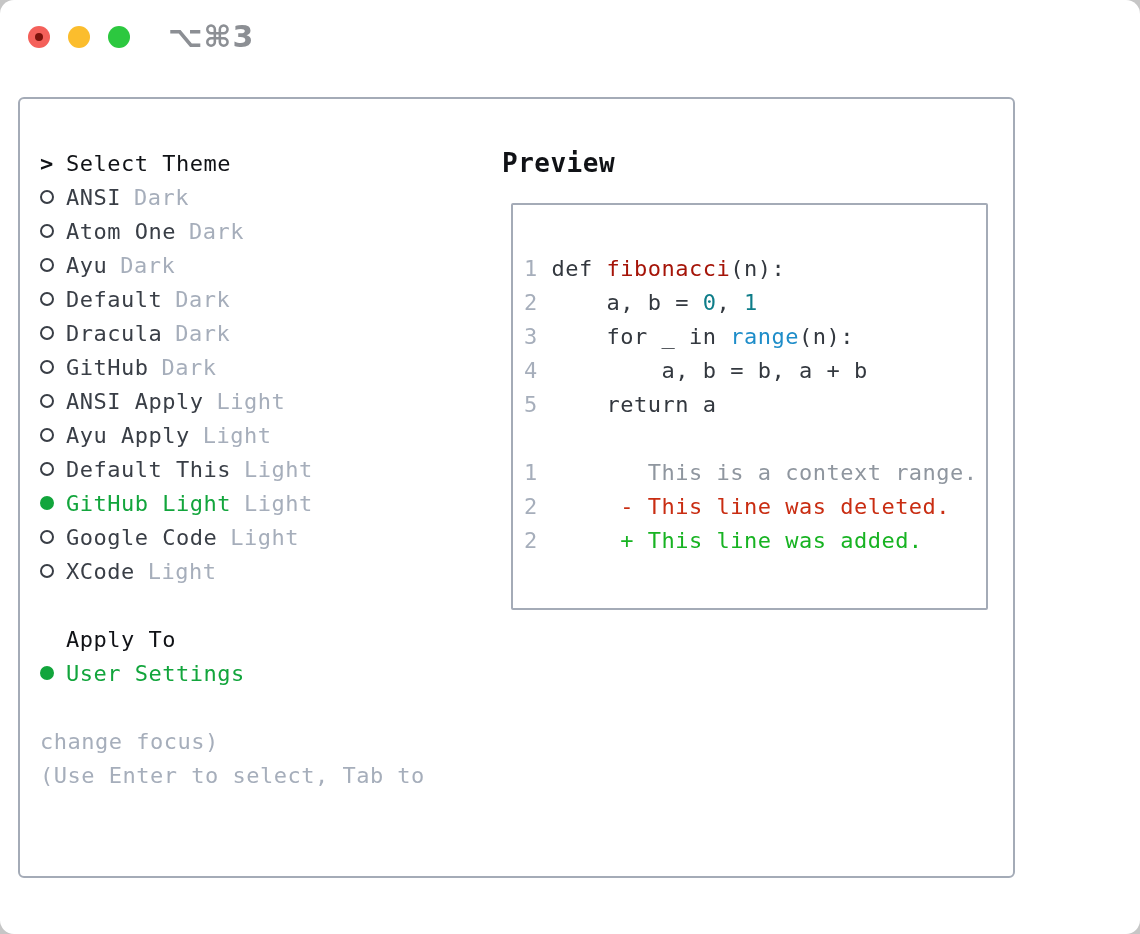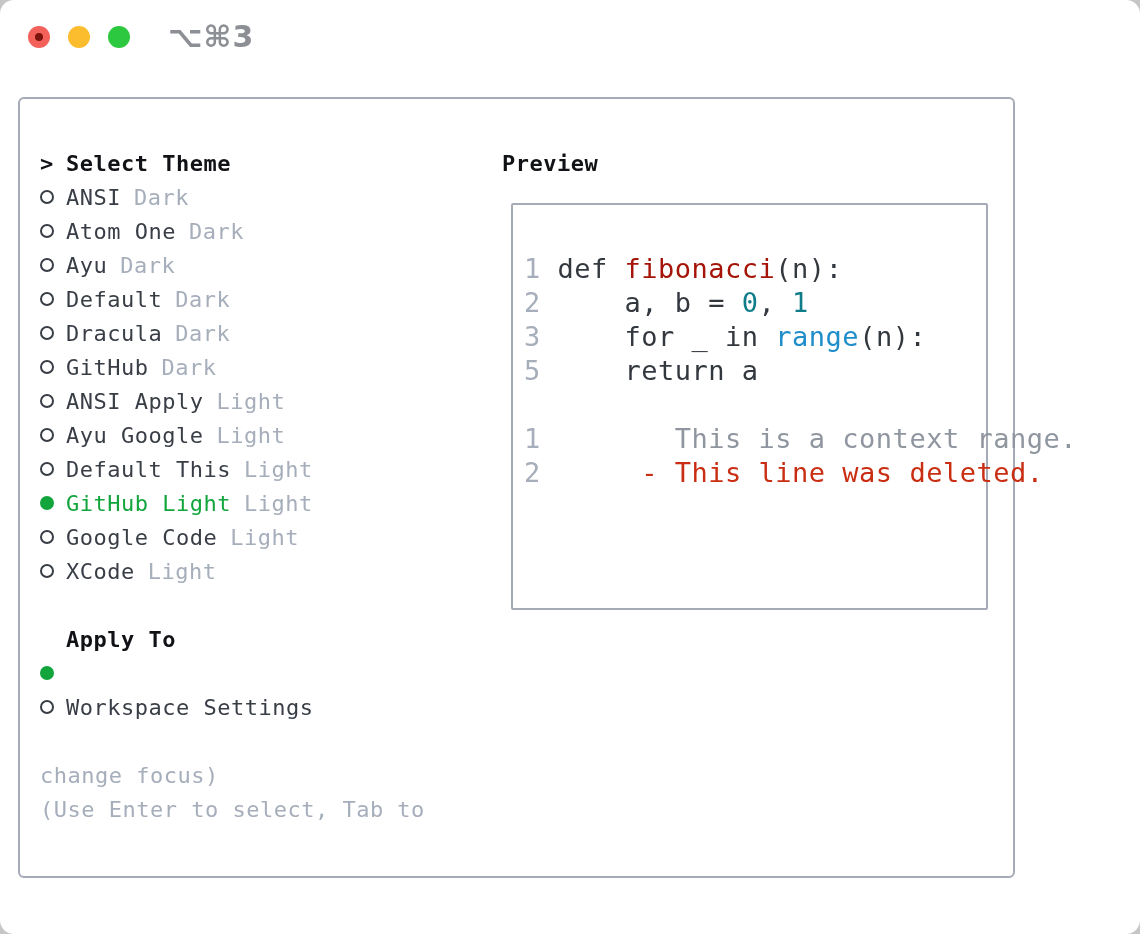--- a/index.html
+++ b/index.html
@@ -28,40 +28,40 @@
   .panel {
     position:absolute; left:18px; top:97px; width:997px; height:781px;
     background:#ffffff; border:2px solid var(--panel_border); border-radius:6px;
   }
 
   .left-col { position:absolute; left:20px; top:47px; }
   .row { height:34px; display:flex; align-items:center; white-space:pre;
          font-size:22px; letter-spacing:0.5px; }
   .slot { display:inline-flex; width:26px; align-items:center; }
   .cursor { color:var(--text_black); font-weight:bold; }
-  .hdr { color:var(--text_black); font-weight:bold; }
+  .hdr { color:var(--text_black); font-weight:normal; }
   .radio { width:14px; height:14px; border-radius:50%;
            border:2px solid var(--text_dark); background:transparent; }
   .theme-row .t-name { color:var(--text_dark); }
   .theme-row .t-tag  { color:var(--muted); margin-left:13px; }
   .theme-row.selected .t-name { color:var(--green); }
   .theme-row.selected .radio  { background:var(--green); border-color:var(--green); }
   .spacer { height:34px; }
   .hint { color:var(--hint); }
 
   
   .preview-title { position:absolute; left:482px; top:47px; height:34px;
                    display:flex; align-items:center;
-                   font-size:22px; font-weight:bold; color:var(--text_black);
+                   font-size:26px; font-weight:bold; color:var(--text_black);
                    letter-spacing:0.5px; }
   .preview-box { position:absolute; left:491px; top:104px; width:477px; height:407px;
                  border:2px solid var(--panel_border); border-radius:2px; background:#fff; }
   .code { padding:47px 0 0 11px; }
   .code-line { height:34px; line-height:34px; white-space:pre;
-               font-size:27px; letter-spacing:0.5px;
+               font-size:22px; letter-spacing:0.5px;
                font-family:"DejaVu Sans Mono", monospace; }
   .tok-ln      { color:var(--line_number); }
   .tok-code    { color:var(--code_default); }
   .tok-func    { color:var(--func_red); }
   .tok-num     { color:var(--num_teal); }
   .tok-builtin { color:var(--builtin_blue); }
   .tok-ctx     { color:var(--ctx_gray); }
   .tok-del     { color:var(--del_red);margin-top:28px; }
   .tok-add     { color:var(--add_green); }
 </style>
@@ -118,21 +118,21 @@
     <span class="t-name">GitHub</span>
     <span class="t-tag">Dark</span>
   </div>
           <div class="row theme-row">
     <span class="slot"><span class="radio"></span></span>
     <span class="t-name">ANSI Apply</span>
     <span class="t-tag">Light</span>
   </div>
           <div class="row theme-row">
     <span class="slot"><span class="radio"></span></span>
-    <span class="t-name">Ayu Google</span>
+    <span class="t-name">Ayu Apply</span>
     <span class="t-tag">Light</span>
   </div>
           <div class="row theme-row">
     <span class="slot"><span class="radio"></span></span>
     <span class="t-name">Default This</span>
     <span class="t-tag">Light</span>
   </div>
           <div class="row theme-row selected">
     <span class="slot"><span class="radio"></span></span>
     <span class="t-name">GitHub Light</span>
@@ -153,43 +153,41 @@
       <div class="row spacer"></div>
 
       <div class="row">
         <span class="slot"></span>
         <span class="hdr">Apply To</span>
       </div>
 
       <div id="applyto">
           <div class="row theme-row selected">
     <span class="slot"><span class="radio"></span></span>
-    
-  </div>
-          <div class="row theme-row">
-    <span class="slot"><span class="radio"></span></span>
-    <span class="t-name">Workspace Settings</span>
+    <span class="t-name">User Settings</span>
     
   </div>
         </div>
 
       <div class="row spacer"></div>
 
       <div class="row hint">change focus)</div>
       <div class="row hint">(Use Enter to select, Tab to</div>
     </div>
 
     <div class="preview-title">Preview</div>
 
     <div class="preview-box">
       <div class="code" id="code">
           <div class="code-line"><span class="tok-ln">1 </span><span class="tok-code">def </span><span class="tok-func">fibonacci</span><span class="tok-code">(n):</span></div>
           <div class="code-line"><span class="tok-ln">2 </span><span class="tok-code">    a, b = </span><span class="tok-num">0</span><span class="tok-code">, </span><span class="tok-num">1</span></div>
           <div class="code-line"><span class="tok-ln">3 </span><span class="tok-code">    for _ in </span><span class="tok-builtin">range</span><span class="tok-code">(n):</span></div>
+          <div class="code-line"><span class="tok-ln">4 </span><span class="tok-code">        a, b = b, a + b</span></div>
           <div class="code-line"><span class="tok-ln">5 </span><span class="tok-code">    return a</span></div>
           <div class="code-line"></div>
           <div class="code-line"><span class="tok-ln">1 </span><span class="tok-ctx">       This is a context range.</span></div>
           <div class="code-line"><span class="tok-ln">2 </span><span class="tok-del">     - This line was deleted.</span></div>
+          <div class="code-line"><span class="tok-ln">2 </span><span class="tok-add">     + This line was added.</span></div>
         </div>
     </div>
 
   </div>
 </div>
 
 </body></html>

